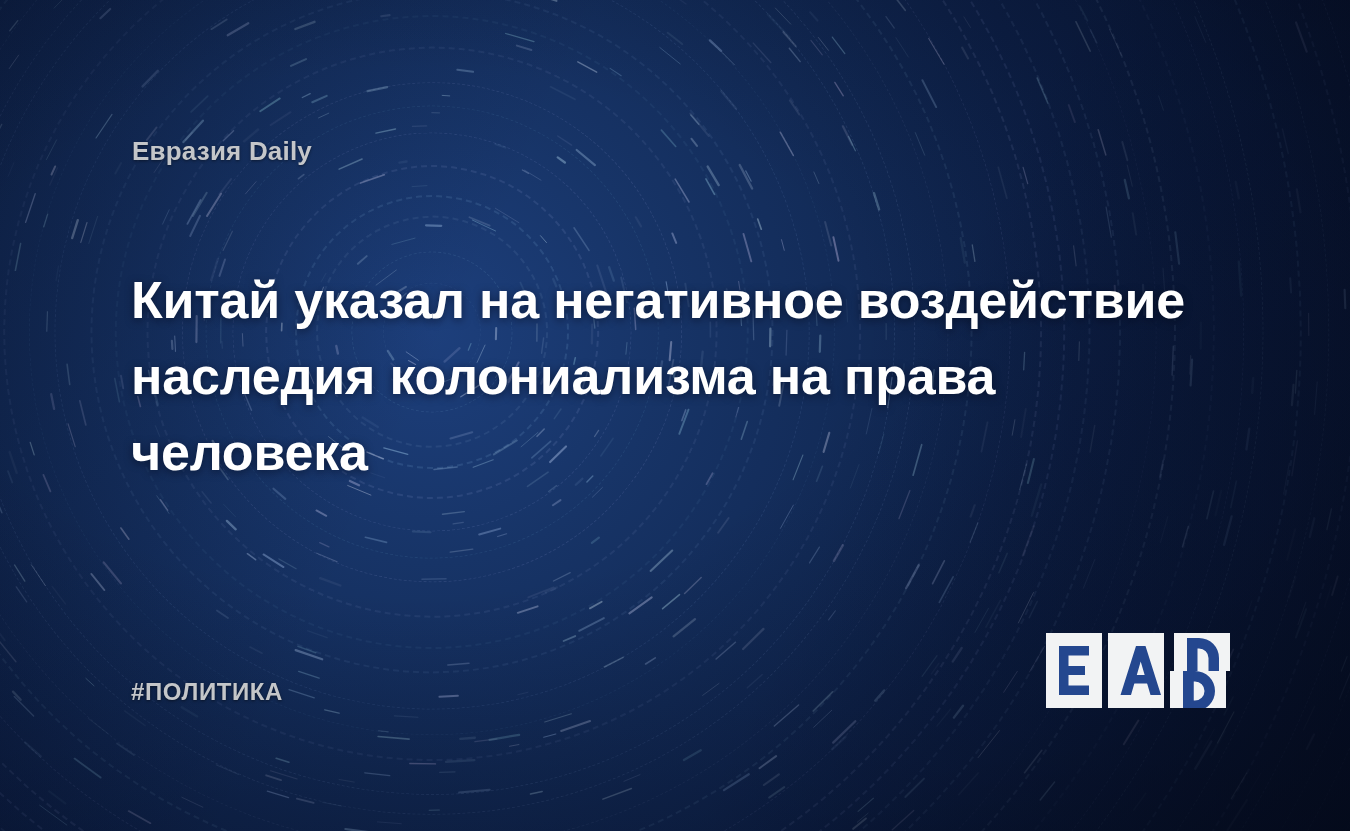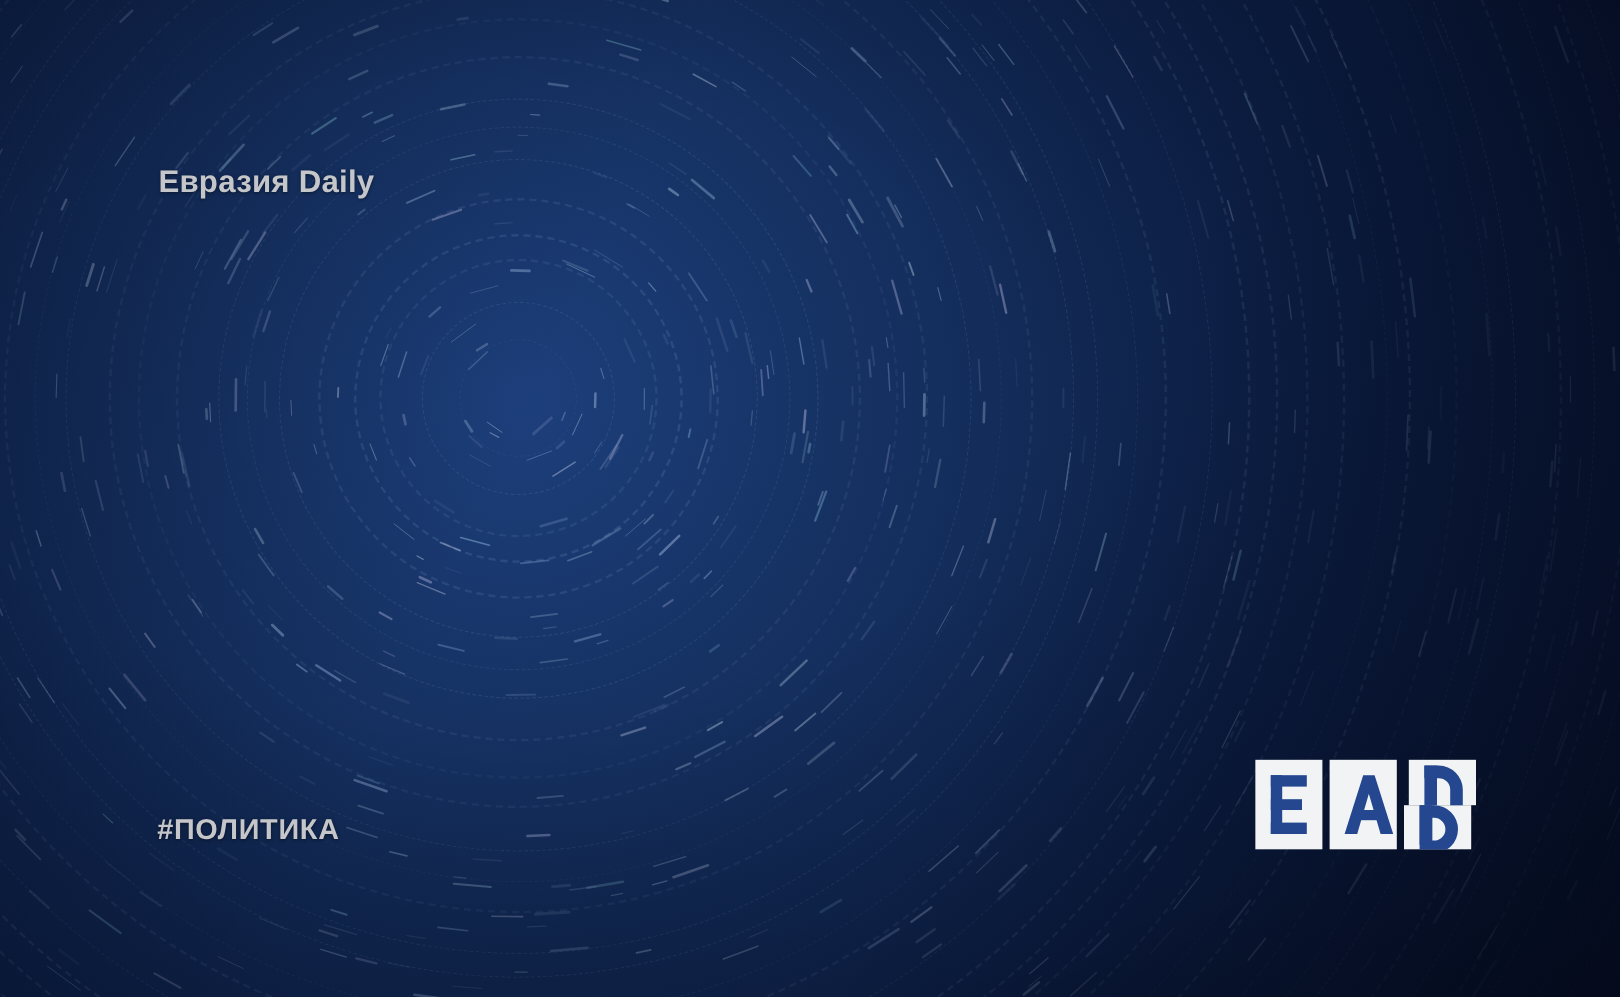--- a/index.html
+++ b/index.html
@@ -762,20 +762,21 @@
       <line x1="377.9" y1="427.0" x2="362.6" y2="417.5" stroke="rgba(169,201,255,0.126)" stroke-width="2.22" stroke-linecap="round"></line>
       <line x1="1000.4" y1="600.3" x2="985.9" y2="627.2" stroke="rgba(177,222,255,0.121)" stroke-width="1.39" stroke-linecap="round"></line>
     </svg>
 
   <div class="bg-vignette"></div>
 
   <div class="content">
 
     <div class="brand">Евразия Daily</div>
 
+    <h1 class="headline">Китай указал на негативное воздействие наследия колониализма на права человека</h1>
 
     <div class="tag">#ПОЛИТИКА</div>
 
     <div class="logo" role="img" aria-label="EADaily">
       <svg viewBox="0 0 184 75">
 
         <rect x="0" y="0" width="56" height="75" fill="#f2f3f4"></rect>
 
         <rect x="62" y="0" width="56" height="75" fill="#f2f3f4"></rect>
 

